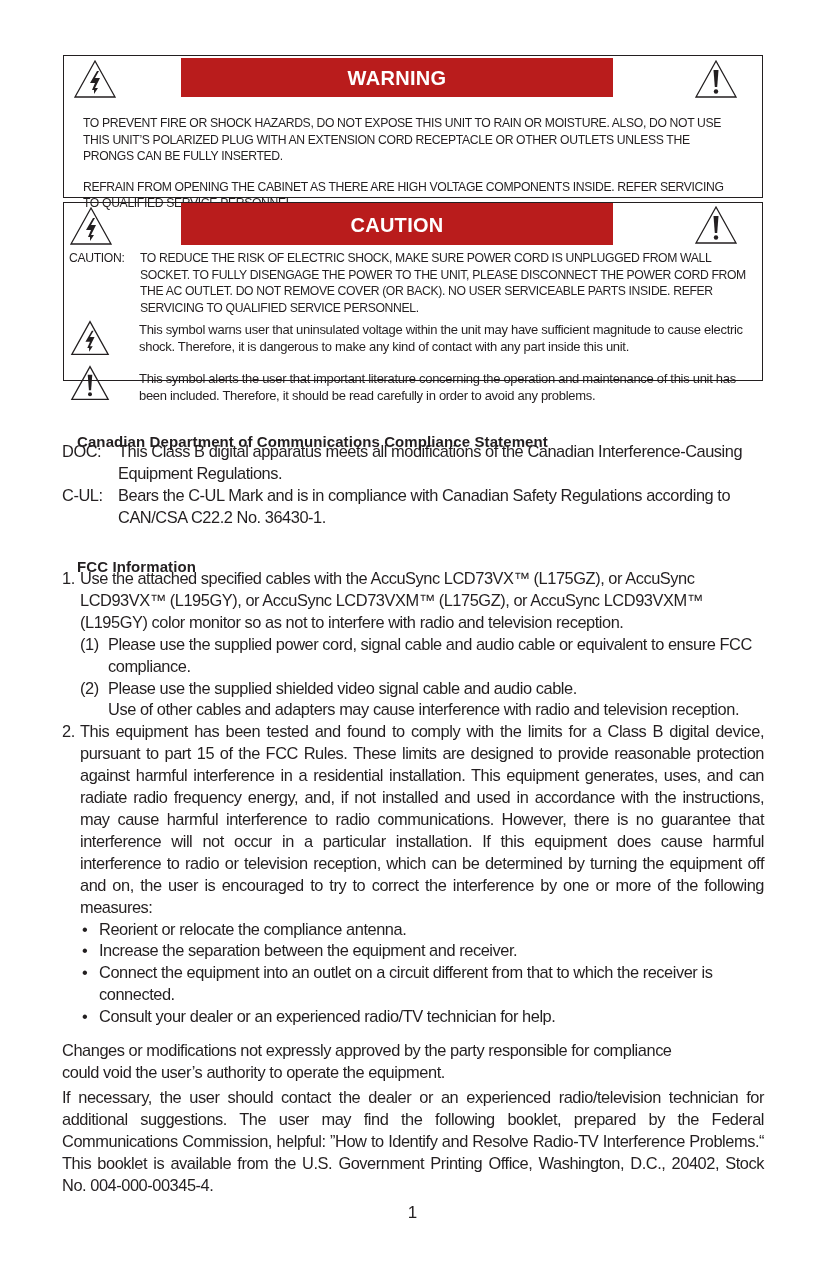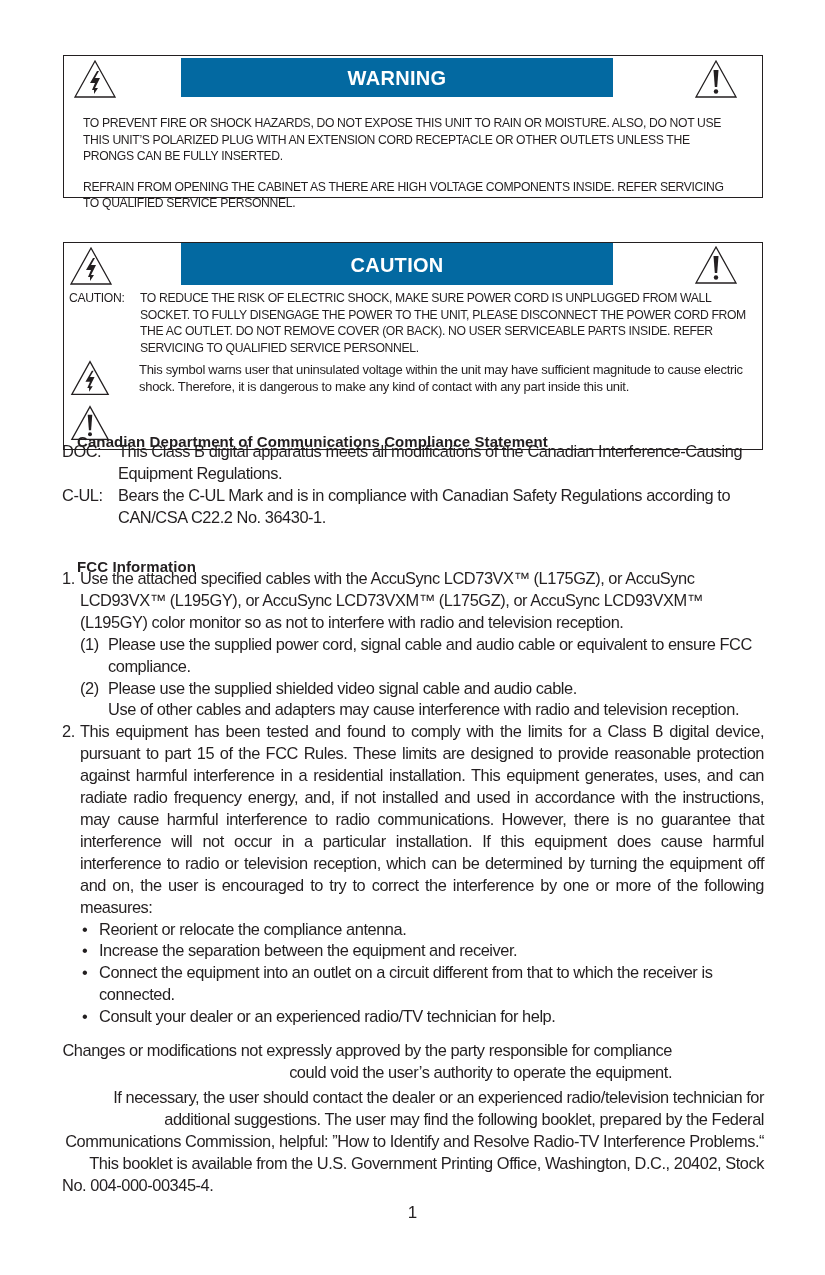--- a/index.html
+++ b/index.html
@@ -5,24 +5,24 @@
     html, body { margin: 0; padding: 0; background: #ffffff; }
     body {
       width: 825px; height: 1275px; position: relative; overflow: hidden;
       font-family: "Liberation Sans", sans-serif; color: #231f20;
     }
     .box {
       position: absolute; left: 63px; width: 700px;
       border: 1px solid #231f20; box-sizing: border-box;
     }
     #warning-box { top: 55px; height: 143px; }
-    #caution-box { top: 202px; height: 208px; margin-top: 40px; }
+    #caution-box { top: 202px; height: 179px; }
     .banner {
       position: absolute; top: 2px; left: 117px; width: 432px; height: 39px;
-      background: #0369a1; color: #fff; font-weight: bold; font-size: 20px;
+      background: #b91c1c; color: #fff; font-weight: bold; font-size: 20px;
       text-align: center; line-height: 41px; letter-spacing: 0.3px;
     }
     .tri { position: absolute; }
     .tri svg { display: block; }
     .caps {
       position: absolute; left: 5px; right: 6px;
       font-size: 12.2px; line-height: 16.6px; letter-spacing: -0.35px;
       text-transform: none;
     }
     .caps p { margin: 14px; }
@@ -37,21 +37,21 @@
       position: absolute; left: 62px; font-weight: bold; font-size: 15px;
       letter-spacing: 0.1px; margin: 15px;
     }
     .body-txt {
       position: absolute; left: 62px; width: 702px;
       font-size: 16.4px; line-height: 21.9px; letter-spacing: -0.45px;
     }
     .row { position: relative; }
     .lbl { position: absolute; left: 0; top: 0; }
     .ind { display: block; }
-    p.para { margin: 0; text-align: right; }
+    p.para { margin: 0; }
     .justify { text-align: justify; text-align-last: left; }
     .page-num {
       position: absolute; top: 1203px; left: 0; width: 825px; text-align: center;
       font-size: 17px;
     }
   </style>
 </head>
 <body>
 
 <div id="warning-box" class="box">
@@ -103,20 +103,21 @@
   </div>
   <div class="sym-text" style="top:119px;">This symbol warns user that uninsulated voltage within the unit may have sufficient magnitude to cause electric shock. Therefore, it is dangerous to make any kind of contact with any part inside this unit.</div>
 
   <div class="tri" style="left:6px; top:161px;">
     <svg width="40" height="38" viewBox="0 0 44 40">
       <polygon points="22,2 42,38 2,38" fill="none" stroke="#231f20" stroke-width="1.4"></polygon>
       <polygon points="19.5,11 24.5,11 23.2,28 20.8,28" fill="#231f20"></polygon>
       <circle cx="22" cy="32.5" r="2.2" fill="#231f20"></circle>
     </svg>
   </div>
+  <div class="sym-text" style="top:168px;">This symbol alerts the user that important literature concerning the operation and maintenance of this unit has been included. Therefore, it should be read carefully in order to avoid any problems.</div>
 </div>
 
 <h2 class="h" style="top:418px;">Canadian Department of Communications Compliance Statement</h2>
 <div class="body-txt" style="top:441px;">
   <div class="row" style="padding-left:56px;">
     <span class="lbl">DOC:</span>
     <span>This Class B digital apparatus meets all modifications of the Canadian Interference-Causing Equipment Regulations.</span>
   </div>
   <div class="row" style="padding-left:56px;">
     <span class="lbl">C-UL:</span>

